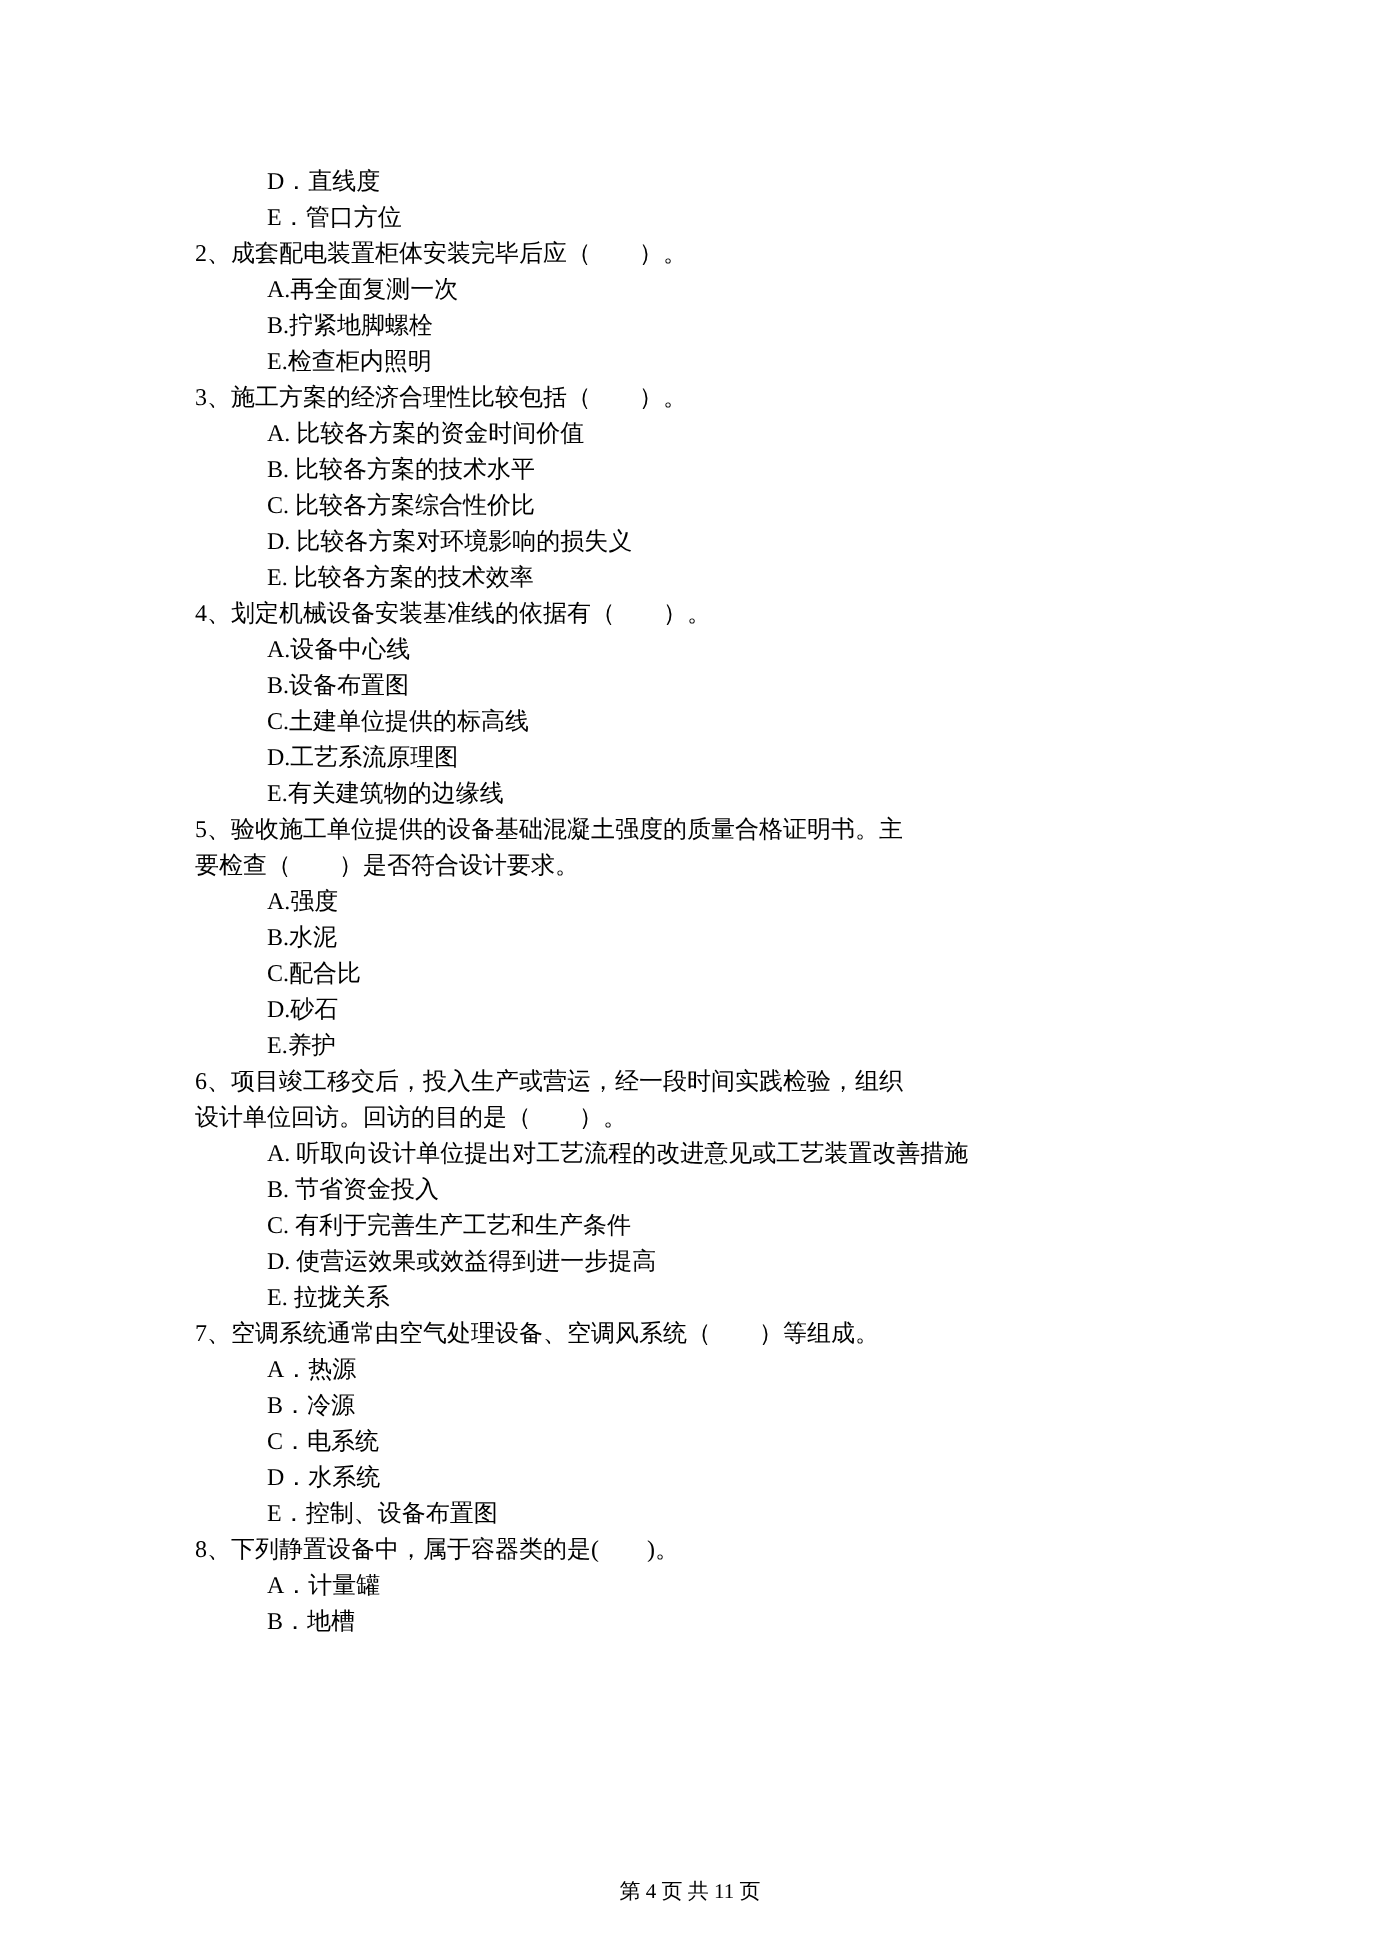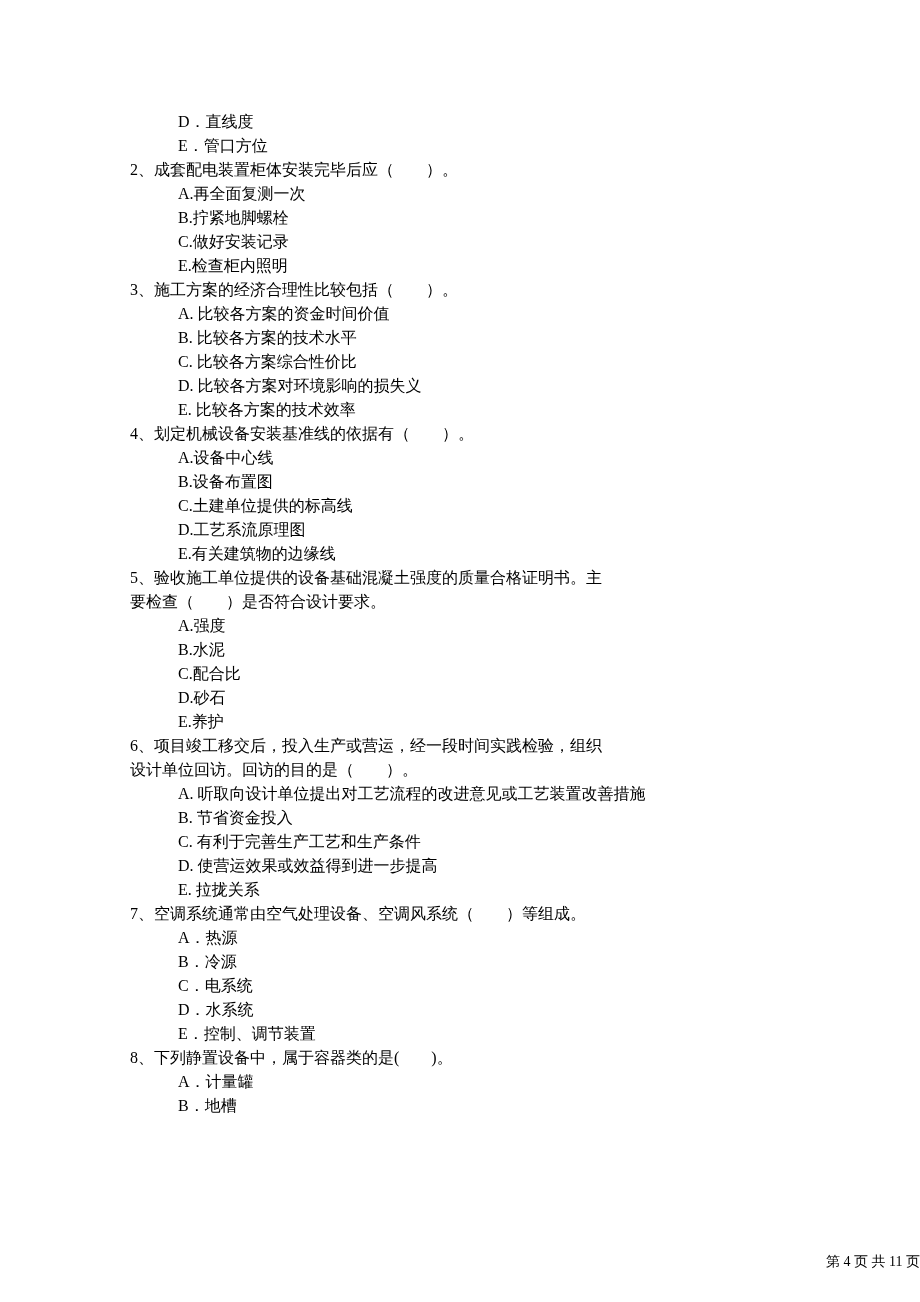--- a/index.html
+++ b/index.html
@@ -26,36 +26,35 @@
   .question-line {
     padding-left: 0;
     margin: 0;
     white-space: pre-wrap;
   }
   .footer {
     position: absolute;
     bottom: 30px;
     left: 0;
     width: 920px;
-    text-align: right;
+    text-align: center;
     font-size: 14px;
   }
 </style>
 </head>
 <body>
 
 <div class="page">
 
   <div class="option-line">D．直线度</div>
   <div class="option-line">E．管口方位</div>
 
   <div class="question-line">2、成套配电装置柜体安装完毕后应（　　）。</div>
   <div class="option-line">A.再全面复测一次</div>
   <div class="option-line">B.拧紧地脚螺栓</div>
-  <div class="option-line">C.做好安装记录</div>
   <div class="option-line">E.检查柜内照明</div>
 
   <div class="question-line">3、施工方案的经济合理性比较包括（　　）。</div>
   <div class="option-line">A. 比较各方案的资金时间价值</div>
   <div class="option-line">B. 比较各方案的技术水平</div>
   <div class="option-line">C. 比较各方案综合性价比</div>
   <div class="option-line">D. 比较各方案对环境影响的损失义</div>
   <div class="option-line">E. 比较各方案的技术效率</div>
 
   <div class="question-line">4、划定机械设备安装基准线的依据有（　　）。</div>
@@ -77,21 +76,21 @@
   <div class="option-line">B. 节省资金投入</div>
   <div class="option-line">C. 有利于完善生产工艺和生产条件</div>
   <div class="option-line">D. 使营运效果或效益得到进一步提高</div>
   <div class="option-line">E. 拉拢关系</div>
 
   <div class="question-line">7、空调系统通常由空气处理设备、空调风系统（　　）等组成。</div>
   <div class="option-line">A．热源</div>
   <div class="option-line">B．冷源</div>
   <div class="option-line">C．电系统</div>
   <div class="option-line">D．水系统</div>
-  <div class="option-line">E．控制、调节装置</div>
+  <div class="option-line">E．控制、设备布置图</div>
 
   <div class="question-line">8、下列静置设备中，属于容器类的是(　　)。</div>
   <div class="option-line">A．计量罐</div>
   <div class="option-line">B．地槽</div>
   <div class="option-line"></div>
   <div class="option-line"></div>
 
   <div class="question-line"></div>
   <div class="option-line"></div>
   <div class="option-line"></div>

